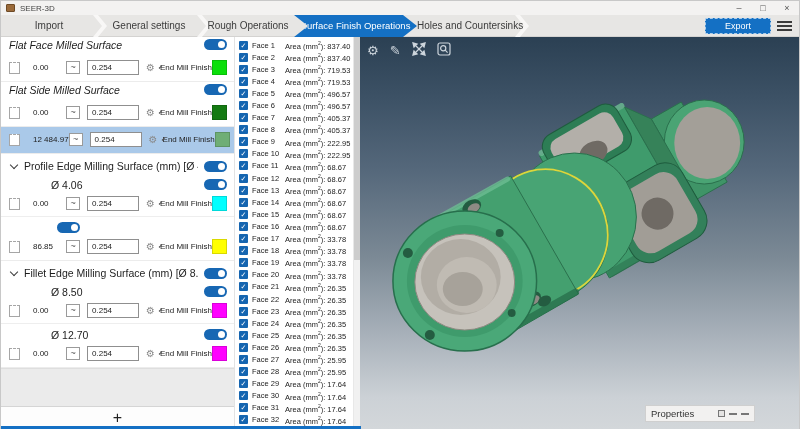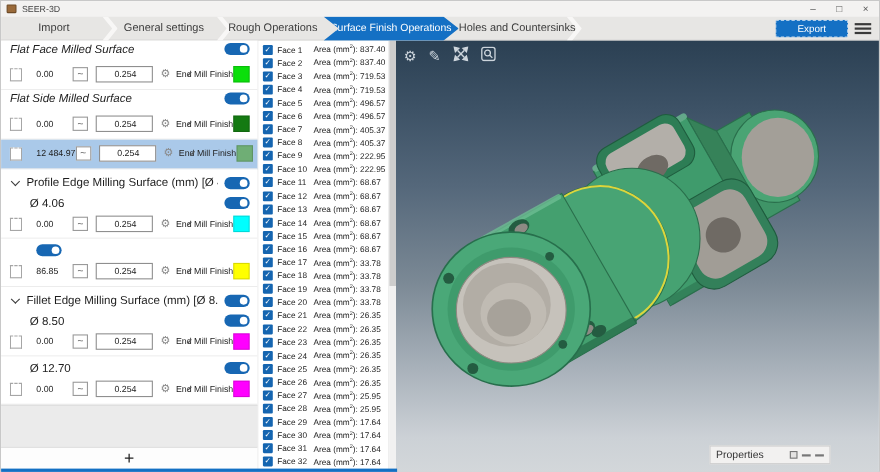--- a/index.html
+++ b/index.html
@@ -34,30 +34,30 @@
 
   
   .left { width:234px; display:flex; flex-direction:column; background:#fff; border-right:1px solid #e3e3e3; }
   .op { border-bottom:1px solid #ececec; padding:2px 0 3px; background:#fff; }
   .op.selected { background:#aac9e9; }
   .op-head { height:18px; display:flex; align-items:flex-start; padding:0 7px 0 8px;font-style:italic; }
   .op-title { font-size:10.5px; color:#1d1d1d; flex:1; white-space:nowrap; overflow:hidden; }
   .grp-head { height:20px; display:flex; align-items:center; padding:0 7px 0 8px; }
   .chev-down { width:6px; height:6px; border-left:1.5px solid #3c3c3c; border-bottom:1.5px solid #3c3c3c;
     transform:rotate(-45deg); margin:-3px 7px 0 2px; flex:none; }
-  .sub-head { height:17px; display:flex; align-items:center; padding:0 7px 0 26px; }
+  .sub-head { height:17px; display:flex; align-items:center; padding:0 7px 0 26px;margin-left:24px; }
   .toggle { flex:none; margin-left:6px; width:23px; height:11px; border-radius:6px; background:#1767b3; position:relative; }
   .knob { position:absolute; right:2px; top:2px; width:7px; height:7px; border-radius:50%; background:#fff; }
   .op-ctrl { height:21px; display:flex; align-items:center; padding:0 7px 0 8px; }
   .sq-icon { width:11px; height:12px; border:1px solid #a6a6a6; border-top:1px dashed #a6a6a6; background:#fff; flex:none; }
   .op-val { font-size:8px; color:#222; width:44px; margin-left:13px; white-space:nowrap; }
   .tilde-btn { width:14px; height:13px; border:1px solid #9a9a9a; background:#fff; font-size:9px; line-height:11px;
     text-align:center; color:#555; flex:none; }
   .select { width:52px; height:15px; border:1px solid #8f8f8f; background:#fff; font-size:8px; color:#222;
-    display:flex; align-items:center; justify-content:space-between; padding:0 16px; margin-left:7px; flex:none;gap:48px; }
+    display:flex; align-items:center; justify-content:space-between; padding:0 4px; margin-left:7px; flex:none;gap:48px; }
   .sel-chev { width:4px; height:4px; border-right:1px solid #555; border-bottom:1px solid #555;
     transform:rotate(45deg); margin-top:-2px; }
   .gear { font-size:10px; color:#8a8a8a; margin-left:7px; flex:none; line-height:1; }
   .finish { font-size:8px; color:#222; margin-left:5px; white-space:nowrap; }
   .swatch { width:15px; height:15px; margin-left:auto; flex:none; border:1px solid rgba(0,0,0,.15); }
   .sub-sep { height:1px; background:#eee; margin:2px 0; }
   .filler { flex:1; background:#ebebeb; border-top:1px solid #dedede; }
   .plus-bar { height:23px; background:#fdfdfd; border-top:1px solid #d5d5d5; display:flex;
     align-items:center; justify-content:center; font-size:16px; color:#222; }
 

